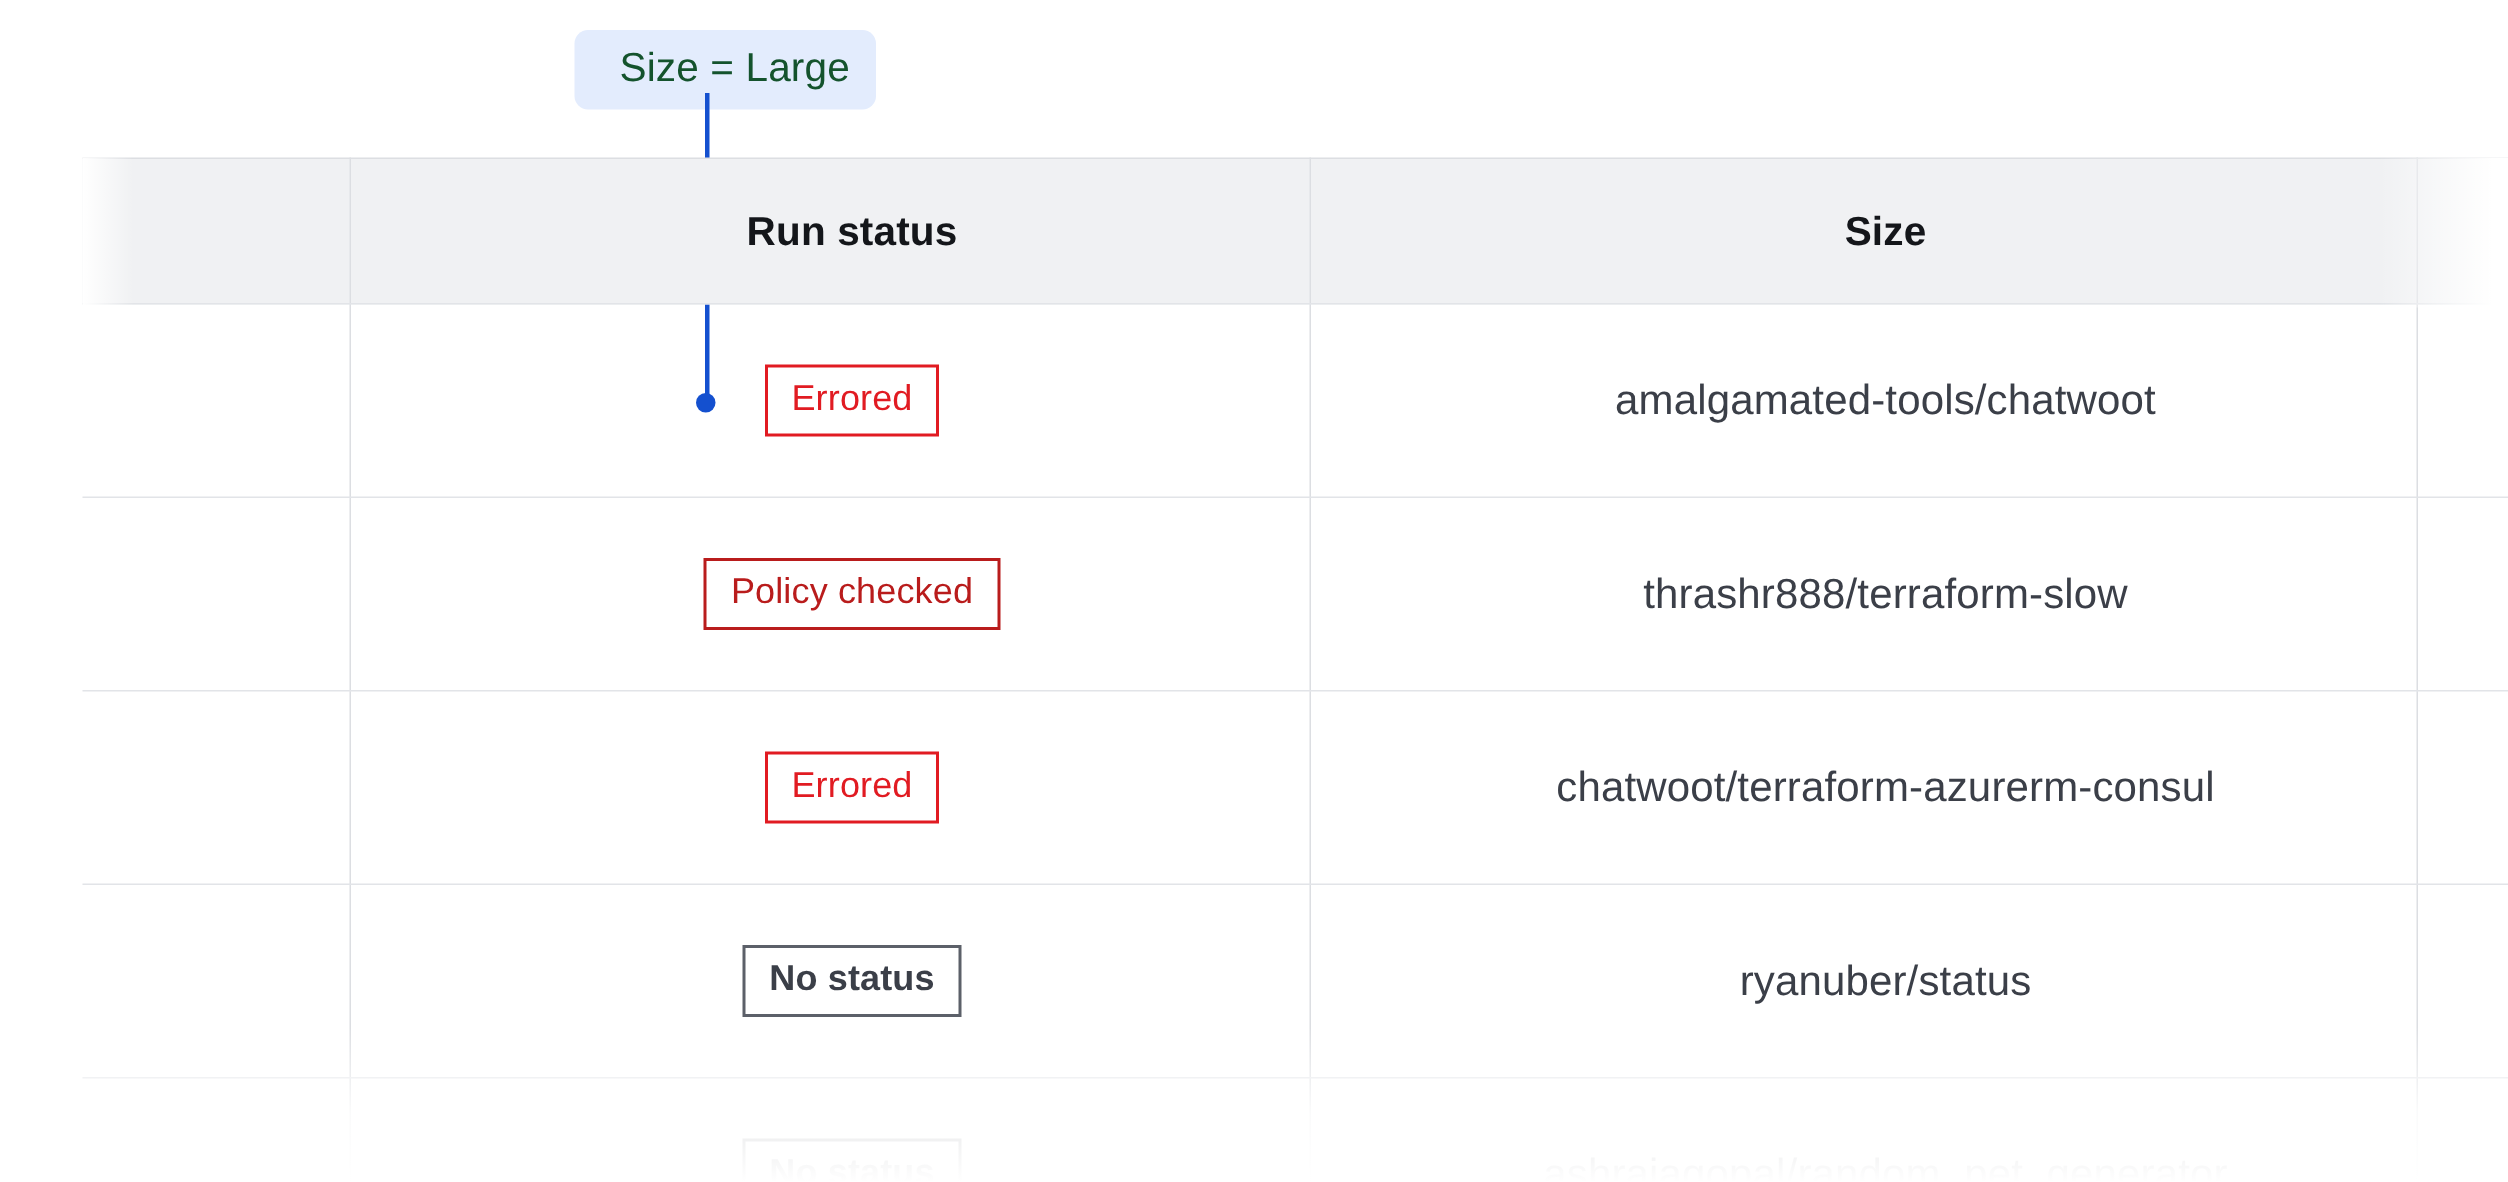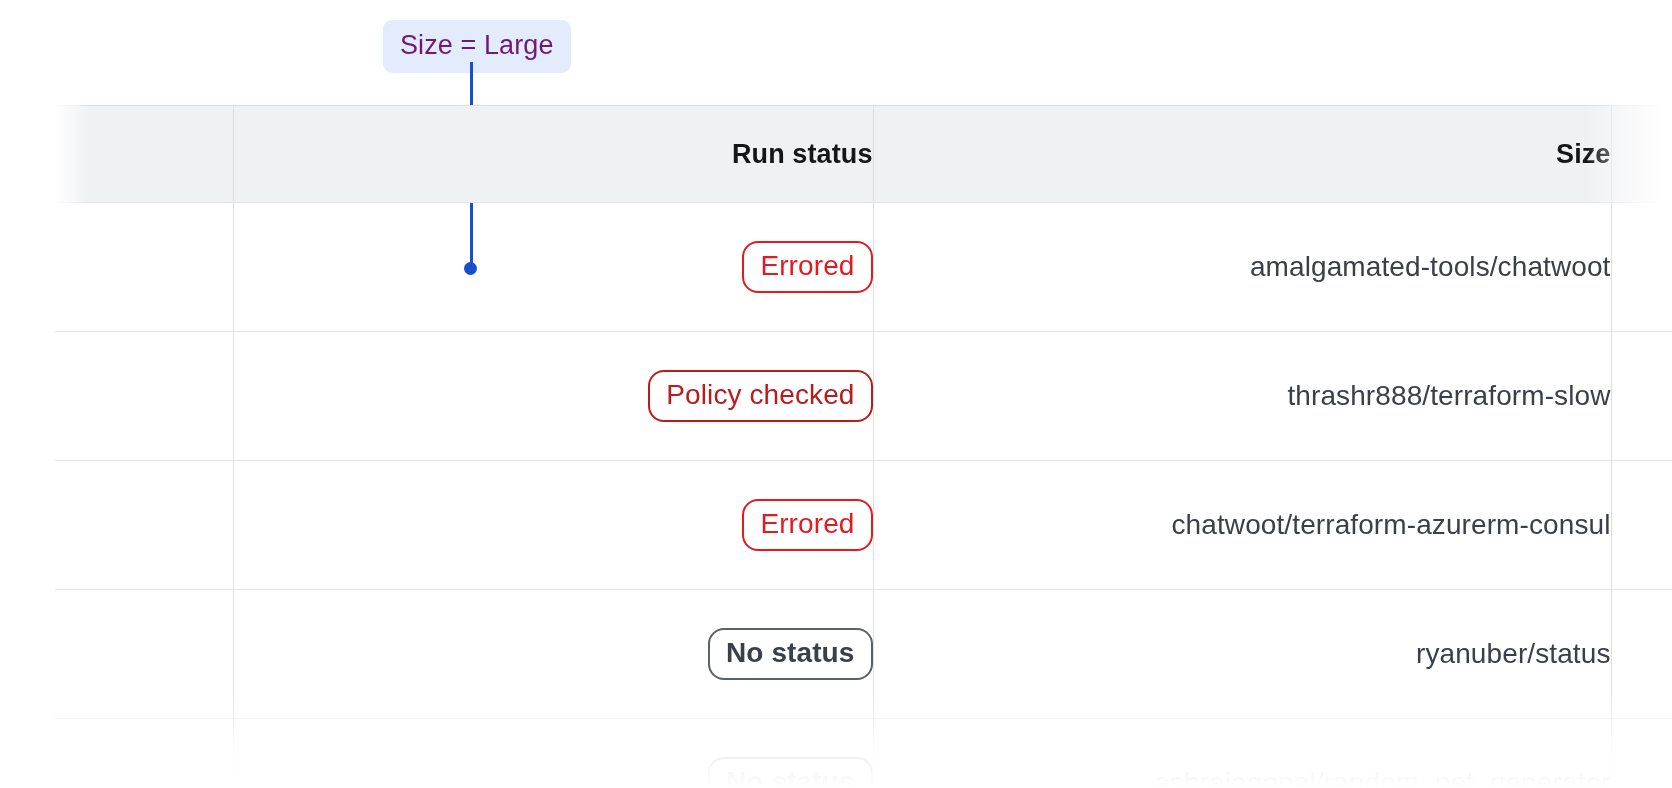--- a/index.html
+++ b/index.html
@@ -21,24 +21,24 @@
     height: 788px;
     background: #ffffff;
   }
 
   
   .callout {
     position: absolute;
     left: 383px;
     top: 20px;
     background: #e3ecfd;
-    color: #701a75;
+    color: #14532d;
     font-size: 27px;
     line-height: 1;
-    padding: 12px 17px 14px 17px;
+    padding: 12px 17px 14px 30px;
     border-radius: 9px;
     white-space: nowrap;
     letter-spacing: 0.1px;
   }
   .callout-line {
     position: absolute;
     left: 470px;
     top: 62px;
     width: 3px;
     height: 207px;
@@ -71,21 +71,21 @@
     table-layout: fixed;
   }
   .table col.c-pick  { width: 178px; }
   .table col.c-stat  { width: 640px; }
   .table col.c-repo  { width: 738px; }
   .table col.c-tail  { width: 64px; }
 
   .table th, .table td {
     border-right: 1px solid #dcdee2;
     border-bottom: 1px solid #e2e4e8;
-    text-align: right;
+    text-align: center;
     vertical-align: middle;
     padding: 0;
   }
   .table thead th {
     background: #f0f1f3;
     border-top: 1px solid #dcdee2;
     height: 96px;
     font-size: 27px;
     font-weight: bold;
     color: #14161a;
@@ -100,23 +100,23 @@
     padding-left: 30px;
     letter-spacing: 0.1px;
     white-space: nowrap;
   }
   .table tbody td.cell-pick { padding-left: 0; }
 
   
   .pill {
     display: inline-block;
     border: 2px solid currentColor;
-    border-radius: 16px;
+    border-radius: 0;
     padding: 9px 16px 11px 16px;
-    font-size: 28px;
+    font-size: 24px;
     line-height: 1;
     background: transparent;
     white-space: nowrap;
     letter-spacing: 0.1px;
   }
   .pill-errored { color: #e11b22; }
   .pill-policy  { color: #b91c1c; }
   .pill-none    { color: #3b3f48; border-color: #5c6069; font-weight: bold; }
 
   

